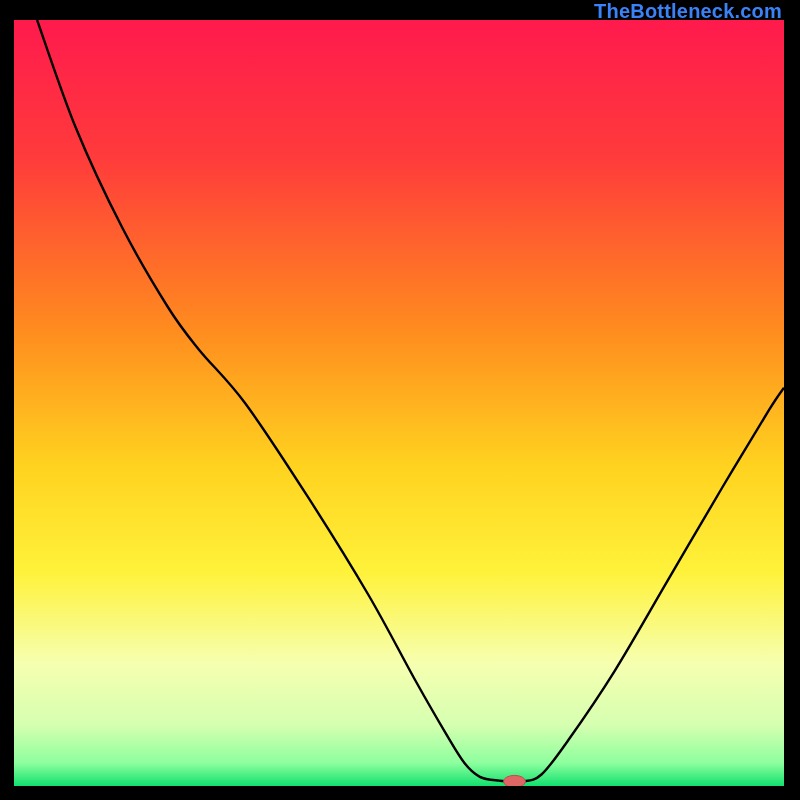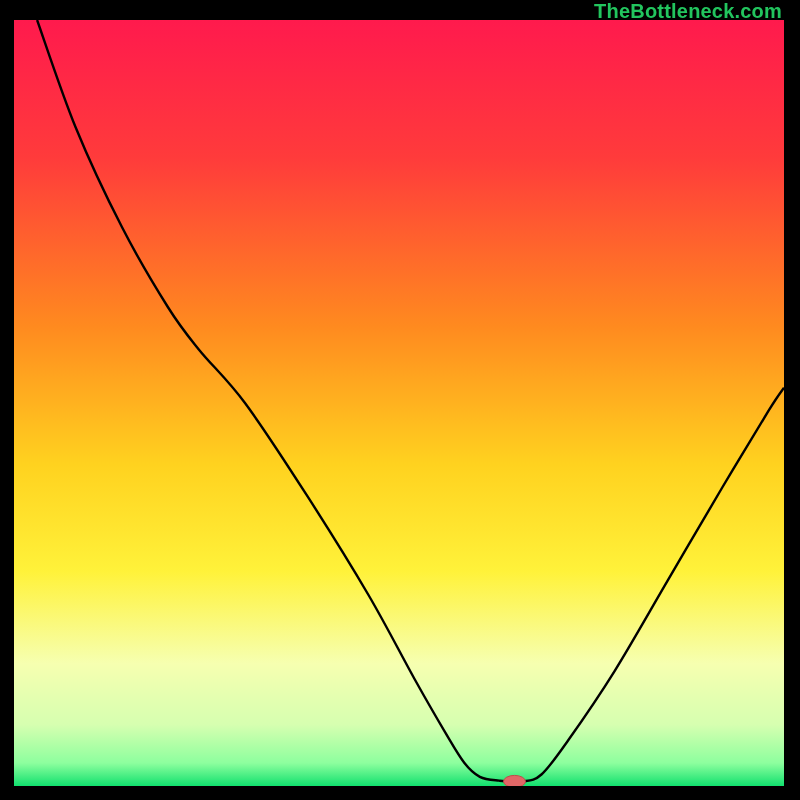--- a/index.html
+++ b/index.html
@@ -25,21 +25,21 @@
     top: 0;
     width: 770px;
     height: 766px;
   }
   .watermark {
     position: absolute;
     top: 0px;
     right: 18px;
     font-size: 20px;
     font-weight: 600;
-    color: #22c55e;
+    color: #3b82f6;
     letter-spacing: 0.2px;
   }
 </style>
 </head>
 <body>
 
 <div class="frame">
   <svg class="plot" viewBox="0 0 770 766" preserveAspectRatio="none">
     <defs>
       <linearGradient id="bg-grad" x1="0" y1="0" x2="0" y2="1">

